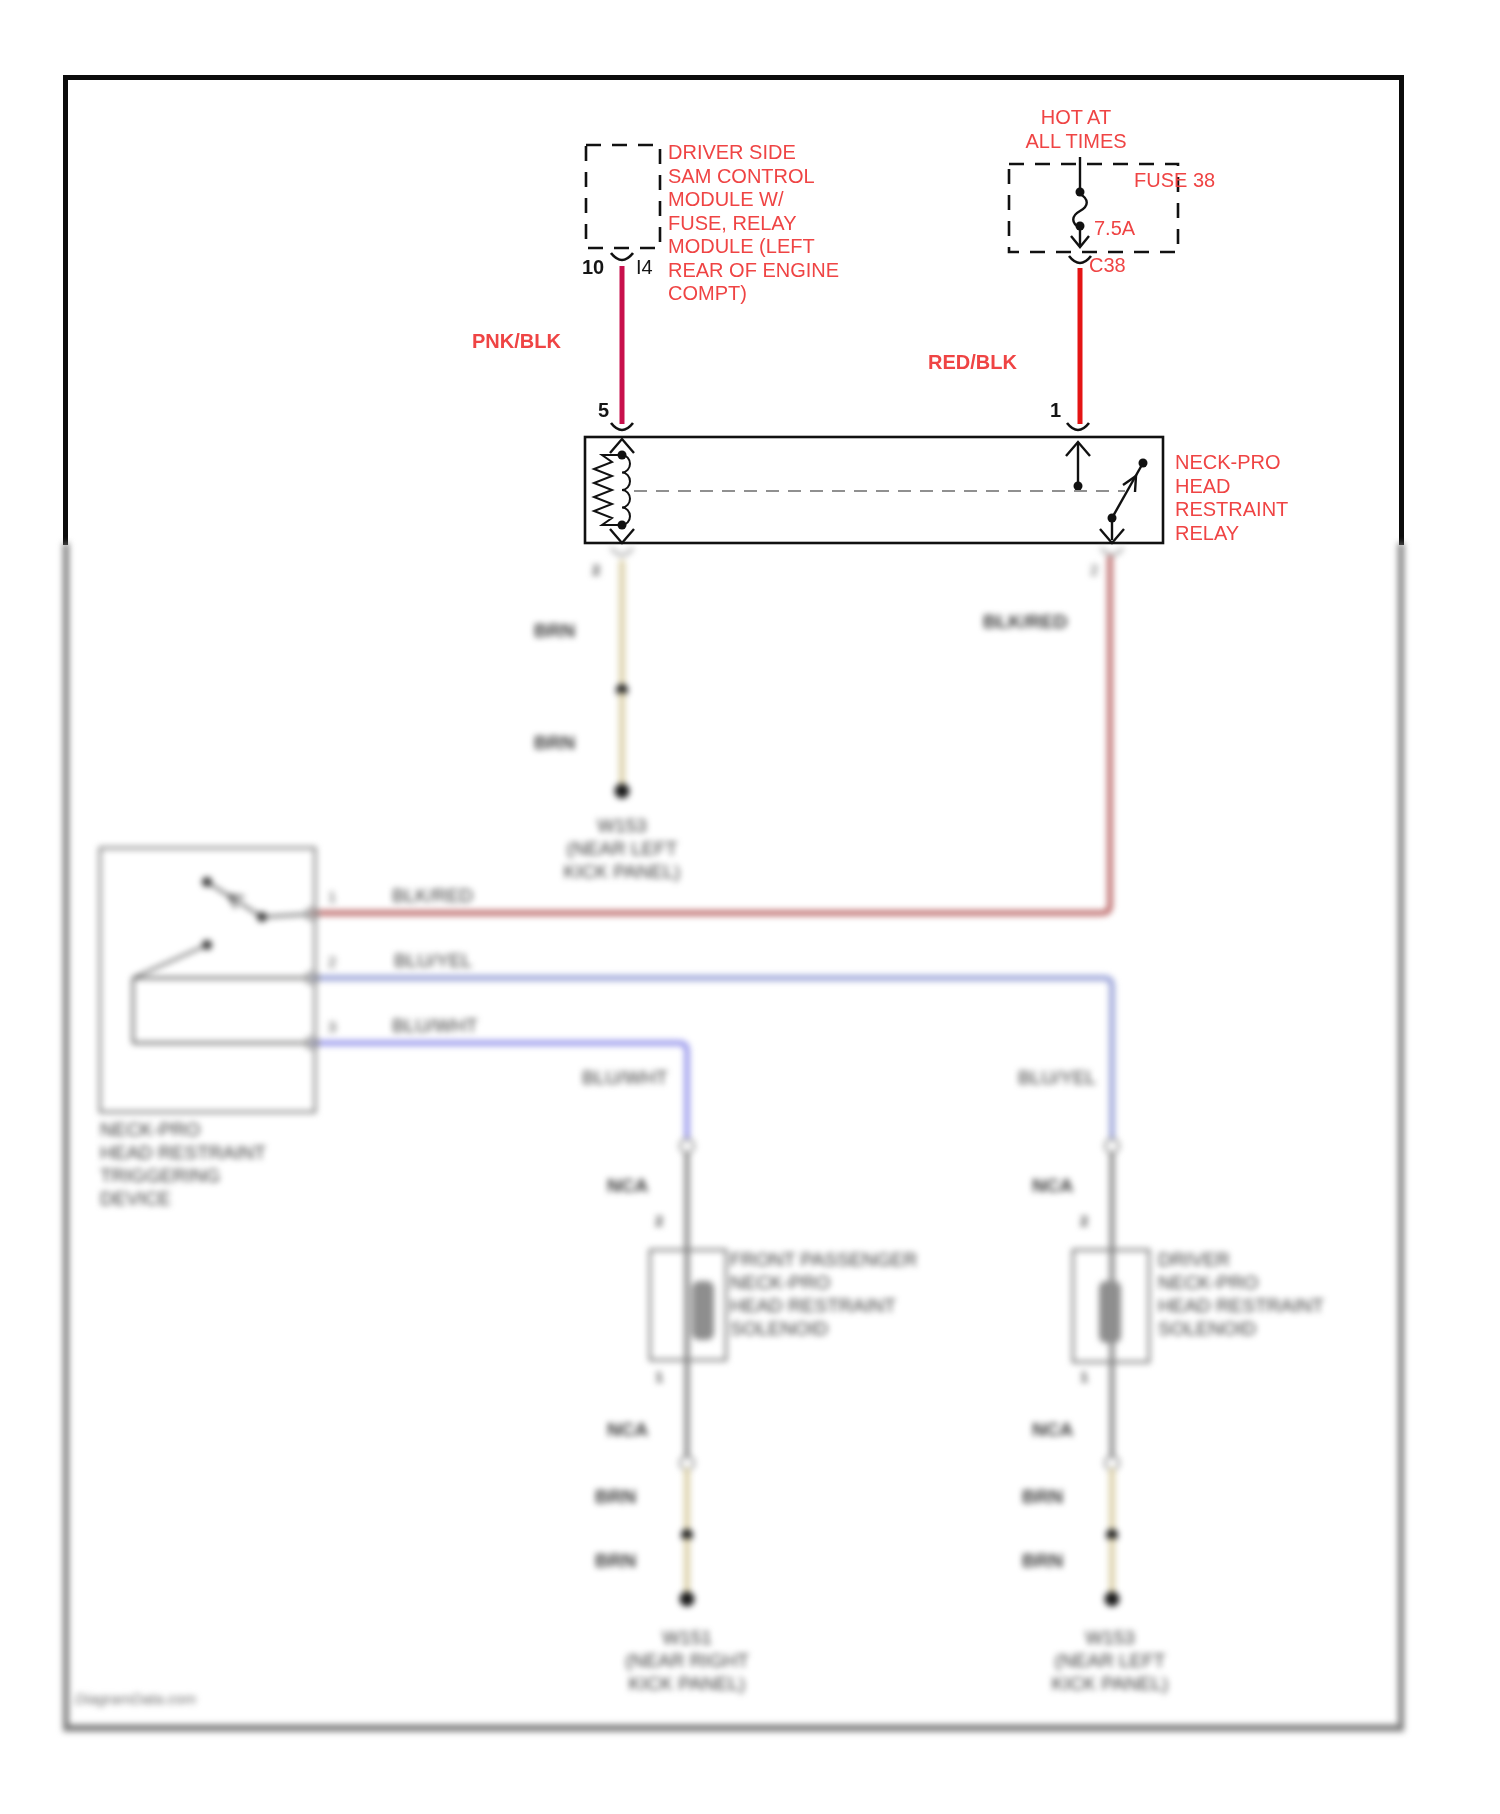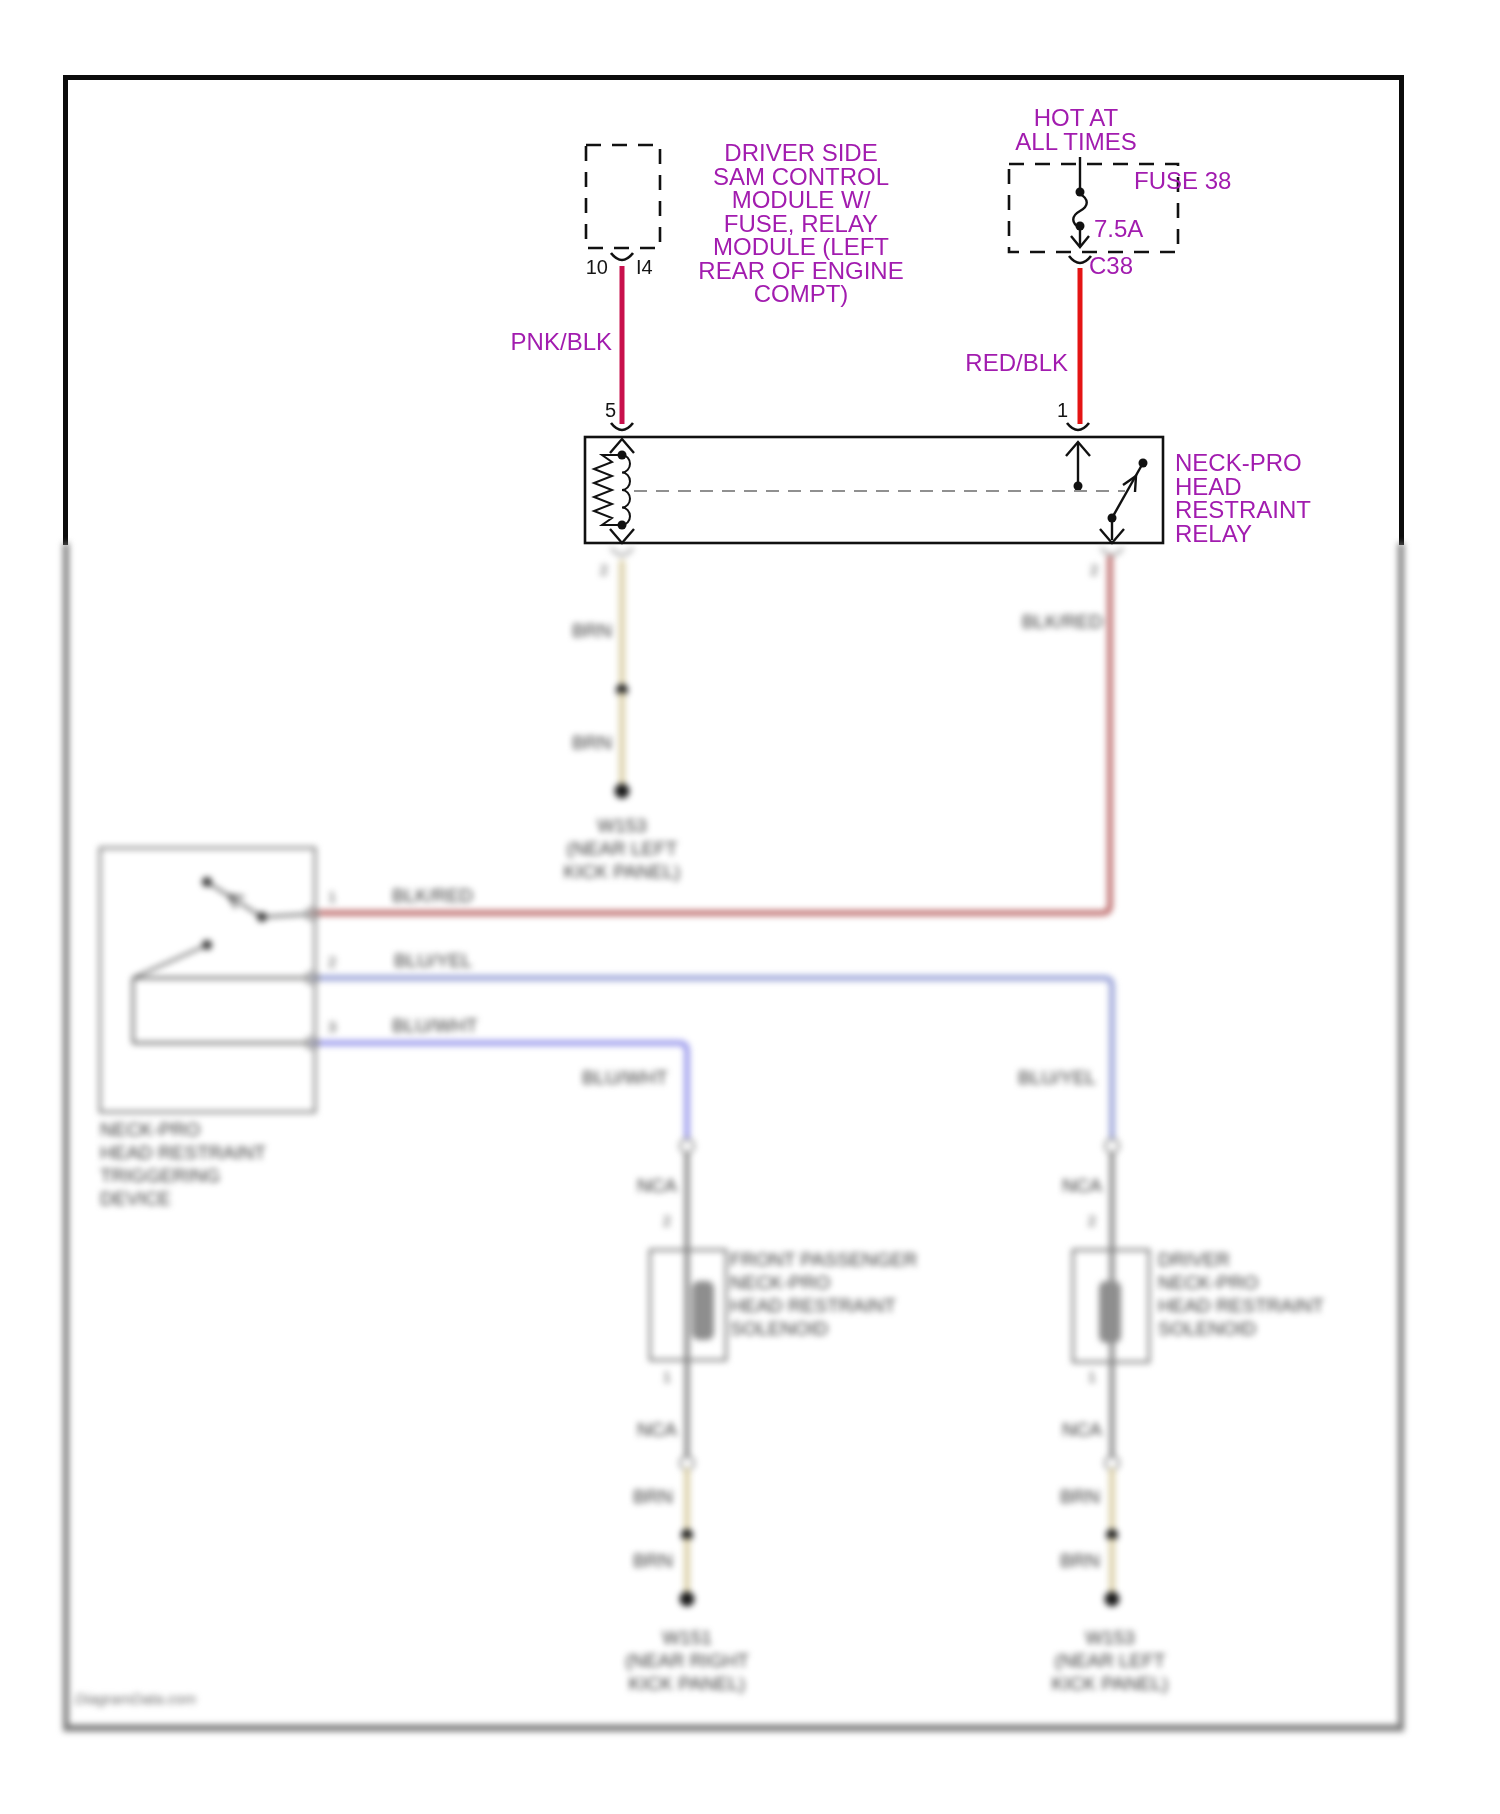--- a/index.html
+++ b/index.html
@@ -1,24 +1,24 @@
 <!DOCTYPE html>
 <html><head>
 <meta charset="utf-8">
 <style>
   html,body{margin:0;padding:0;background:#ffffff;}
   #stage{position:relative;width:1500px;height:1814px;background:#ffffff;overflow:hidden;
          font-family:"Liberation Sans", sans-serif;}
   svg{position:absolute;left:0;top:0;}
-  .lbl{position:absolute;font-size:24px;line-height:23.5px;color:#a21caf;white-space:pre-line;}
+  .lbl{position:absolute;font-size:20px;line-height:23.5px;color:#ef4444;white-space:pre-line;}
   .pin{position:absolute;font-size:20px;color:#151515;}
   .blur-layer{position:absolute;left:0;top:0;width:1500px;height:1814px;filter:blur(3.2px);}
   .lblb{position:absolute;font-size:19px;line-height:23px;color:#383838;white-space:pre-line;}
   .pinb{position:absolute;font-size:15px;color:#4a4a4a;}
-  .right{text-align:right;}
+  .right{text-align:left;font-weight:bold;}
   .center{text-align:center;}
   .watermark{position:absolute;font-size:15px;font-style:italic;color:#6a6a6a;}
 </style>
 </head>
 <body>
 
 <div id="stage">
 
   <svg width="1500" height="1814">
 
@@ -58,21 +58,21 @@
     <line x1="634" y1="491" x2="1125" y2="491" stroke="#909090" stroke-width="2.2" stroke-dasharray="13,9"></line>
 
     <circle cx="1143" cy="463" r="4.5" fill="#111"></circle>
     <line x1="1143" y1="463" x2="1112" y2="518" stroke="#111" stroke-width="2.4"></line>
     <polyline points="1123,485 1136,476 1135,492" fill="none" stroke="#111" stroke-width="2.4"></polyline>
     <circle cx="1112" cy="518" r="4.5" fill="#111"></circle>
     <line x1="1112" y1="518" x2="1112" y2="540" stroke="#111" stroke-width="2.4"></line>
     <polyline points="1100,529 1112,543 1124,529" fill="none" stroke="#111" stroke-width="2.4"></polyline>
   </svg>
 
-  <div class="lbl" style="left:696px;top:141px;width:210px;text-align:center;">DRIVER SIDE
+  <div class="lbl" style="left:668px;top:141px;width:210px;">DRIVER SIDE
 SAM CONTROL
 MODULE W/
 FUSE, RELAY
 MODULE (LEFT
 REAR OF ENGINE
 COMPT)</div>
   <div class="pin right" style="left:582px;top:256px;width:26px;">10</div>
   <div class="pin" style="left:636px;top:256px;">I4</div>
   <div class="lbl right" style="left:472px;top:330px;width:140px;">PNK/BLK</div>
   <div class="pin right" style="left:598px;top:399px;width:18px;">5</div>

